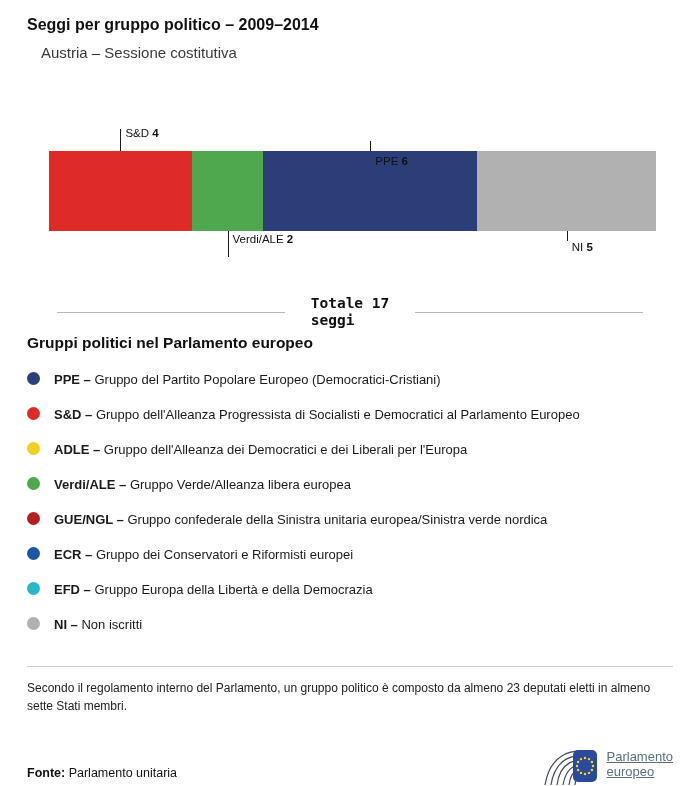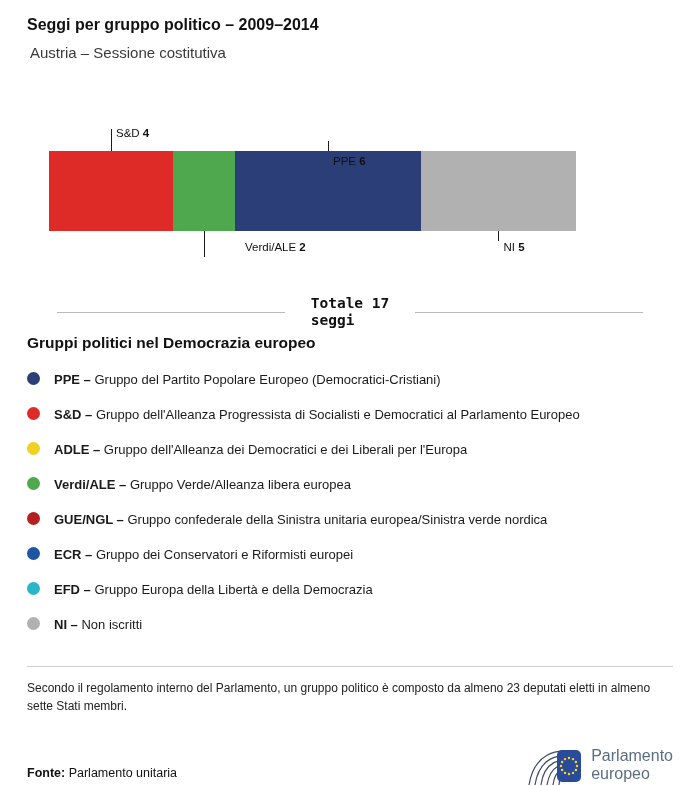--- a/index.html
+++ b/index.html
@@ -6,24 +6,24 @@
   body {
     width:700px; height:786px;
     font-family:"Liberation Sans", sans-serif;
     color:#1a1a1a;
     position:relative;
     overflow:hidden;
   }
   .page { padding:16px 27px 20px 27px; }
 
   .title { font-size:16px; font-weight:700; color:#111; }
-  .subtitle { font-size:15px; color:#3a3a3a; margin-top:10px; margin-left:3px; }
+  .subtitle { font-size:15px; color:#3a3a3a; margin-top:10px; margin-left:14px; }
 
   
-  .chart { position:relative; margin-left:22px; margin-top:60px; width:527px; height:146px; }
+  .chart { position:relative; margin-left:22px; margin-top:60px; width:607px; height:146px; }
   .bar { position:absolute; top:30px; left:0; width:100%; height:80px; display:flex; }
   .segment { height:100%; }
   .tick { position:absolute; width:1px; background:#1a1a1a; }
   .seg-label { position:absolute; font-size:11.5px; white-space:nowrap; color:#111; }
   .seg-label b { font-weight:700; }
 
   
   .total-row { display:flex; align-items:center; margin:28px 30px 0 30px; }
   .rule { flex:1; height:1px; background:#b9b9b9; }
   .total-text {
@@ -40,57 +40,57 @@
   .legend-text { font-size:13px; color:#1a1a1a; }
   .legend-text b { font-weight:700; }
 
   
   .note-divider { height:1px; background:#cfcfcf; margin-top:34px; }
   .note { font-size:12px; color:#222; line-height:1.55; margin-top:12px; max-width:650px; }
   .footer-row { display:flex; justify-content:space-between; align-items:flex-end; margin-top:28px; }
   .fonte { font-size:12.5px; color:#111; padding-bottom:6px; }
   .fonte b { font-weight:700; }
   .logo { display:flex; align-items:center; }
-  .logo-text { font-size:16px; color:#5b6e80; line-height:1.15; margin-left:9px; }
+  .logo-text { font-size:13px; color:#5b6e80; line-height:1.15; margin-left:9px;text-decoration:underline; }
 </style>
 </head>
 <body>
 
 <div class="page">
 
   <div class="title">Seggi per gruppo politico – 2009–2014</div>
   <div class="subtitle">Austria – Sessione costitutiva</div>
 
   <div class="chart">
     <div class="bar">
         <div class="segment" style="width: 23.5294%; background: rgb(223, 43, 39);"></div>
         <div class="segment" style="width: 11.7647%; background: rgb(79, 168, 78);"></div>
         <div class="segment" style="width: 35.2941%; background: rgb(44, 62, 120);"></div>
         <div class="segment" style="width: 29.4118%; background: rgb(177, 177, 177);"></div>
       </div>
   <div class="tick" style="left: 11.7647%; height: 22px; top: 8px;"></div>
       <div class="seg-label" style="left: calc(11.7647% + 5px); top: 6px;"><span>S&amp;D </span><b>4</b></div>
       <div class="tick" style="left: 29.4118%; height: 26px; top: 110px;"></div>
-      <div class="seg-label" style="left: calc(29.4118% + 5px); top: 120px; margin-left: 36px;"><span>Verdi/ALE </span><b>2</b></div>
+      <div class="seg-label" style="left: calc(29.4118% + 5px); top: 112px;"><span>Verdi/ALE </span><b>2</b></div>
       <div class="tick" style="left: 52.9412%; height: 10px; top: 20px;"></div>
       <div class="seg-label" style="left: calc(52.9412% + 5px); top: 34px;"><span>PPE </span><b>6</b></div>
       <div class="tick" style="left: 85.2941%; height: 10px; top: 110px;"></div>
       <div class="seg-label" style="left: calc(85.2941% + 5px); top: 120px;"><span>NI </span><b>5</b></div>
     </div>
 
   <div class="total-row">
     <div class="rule"></div>
     <div class="total-text">
       <div>Totale 17</div>
       <div>seggi</div>
     </div>
     <div class="rule"></div>
   </div>
 
-  <div class="legend-heading">Gruppi politici nel Democrazia europeo</div>
+  <div class="legend-heading">Gruppi politici nel Parlamento europeo</div>
   <div class="legend-list">
       <div class="legend-item">
         <span class="dot" style="background: rgb(44, 62, 120);"></span>
         <span class="legend-text"><b>PPE – </b><span>Gruppo del Partito Popolare Europeo (Democratici-Cristiani)</span></span>
       </div>
       <div class="legend-item">
         <span class="dot" style="background: rgb(223, 43, 39);"></span>
         <span class="legend-text"><b>S&amp;D – </b><span>Gruppo dell'Alleanza Progressista di Socialisti e Democratici al Parlamento Europeo</span></span>
       </div>
       <div class="legend-item">

